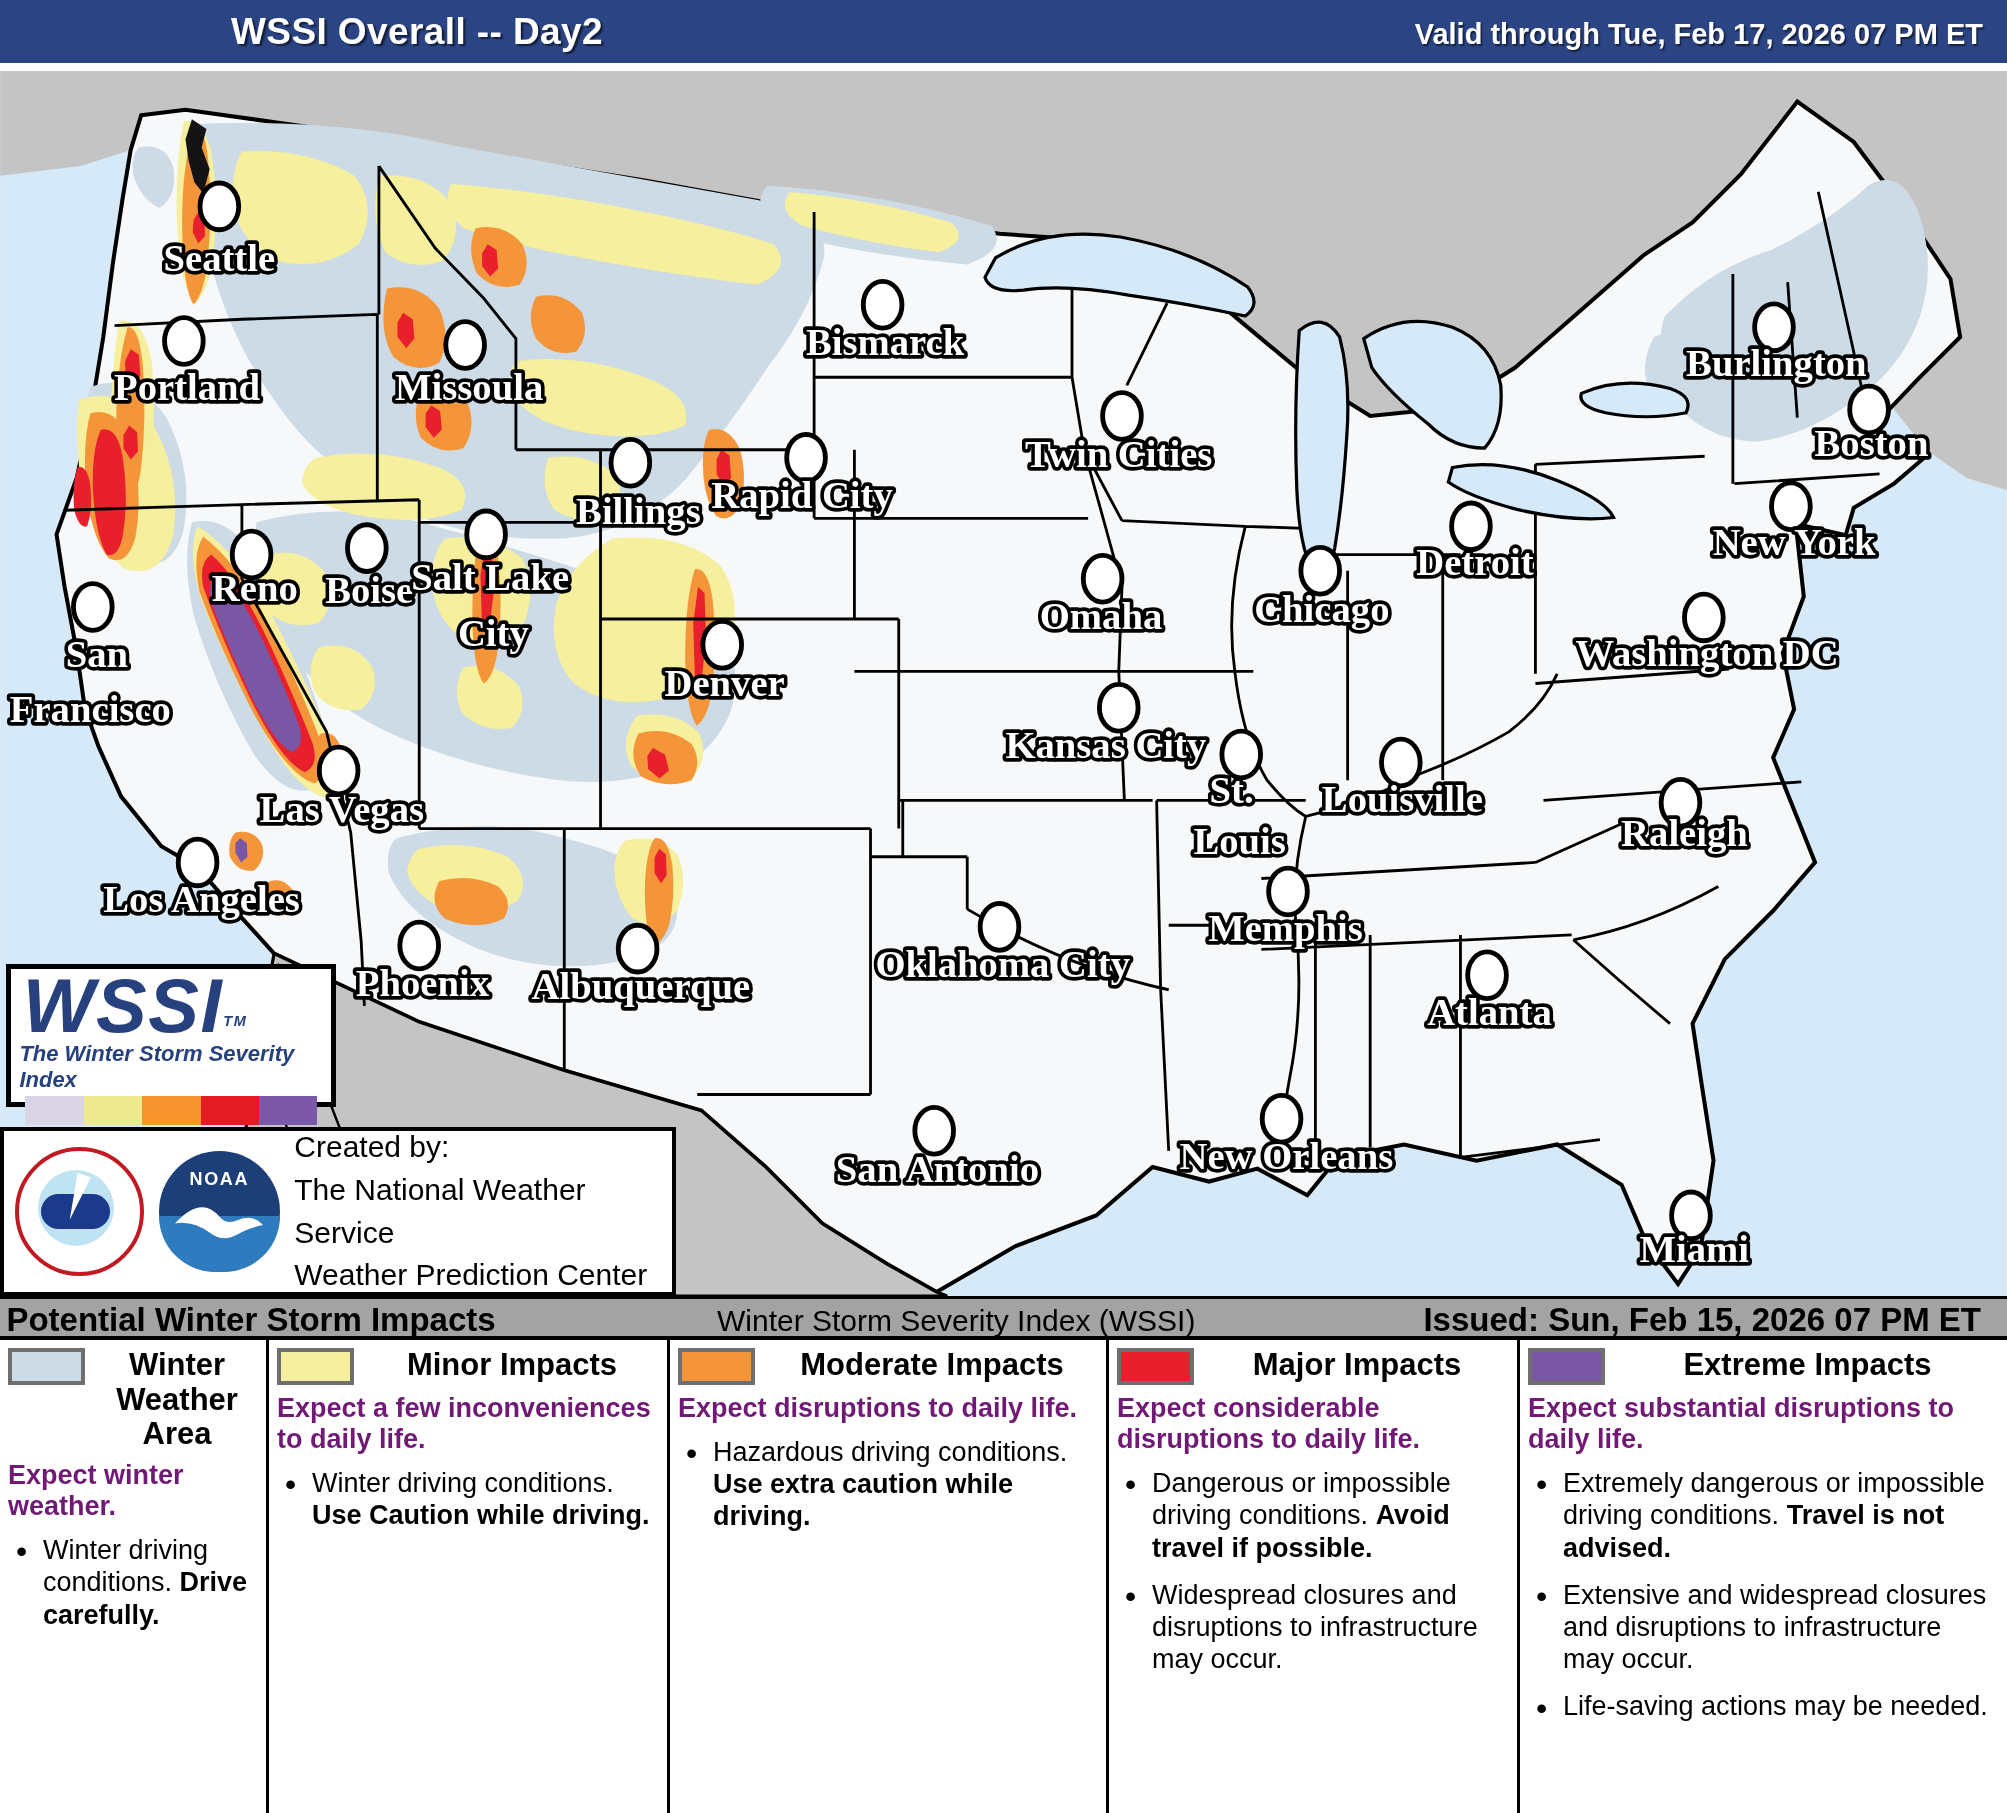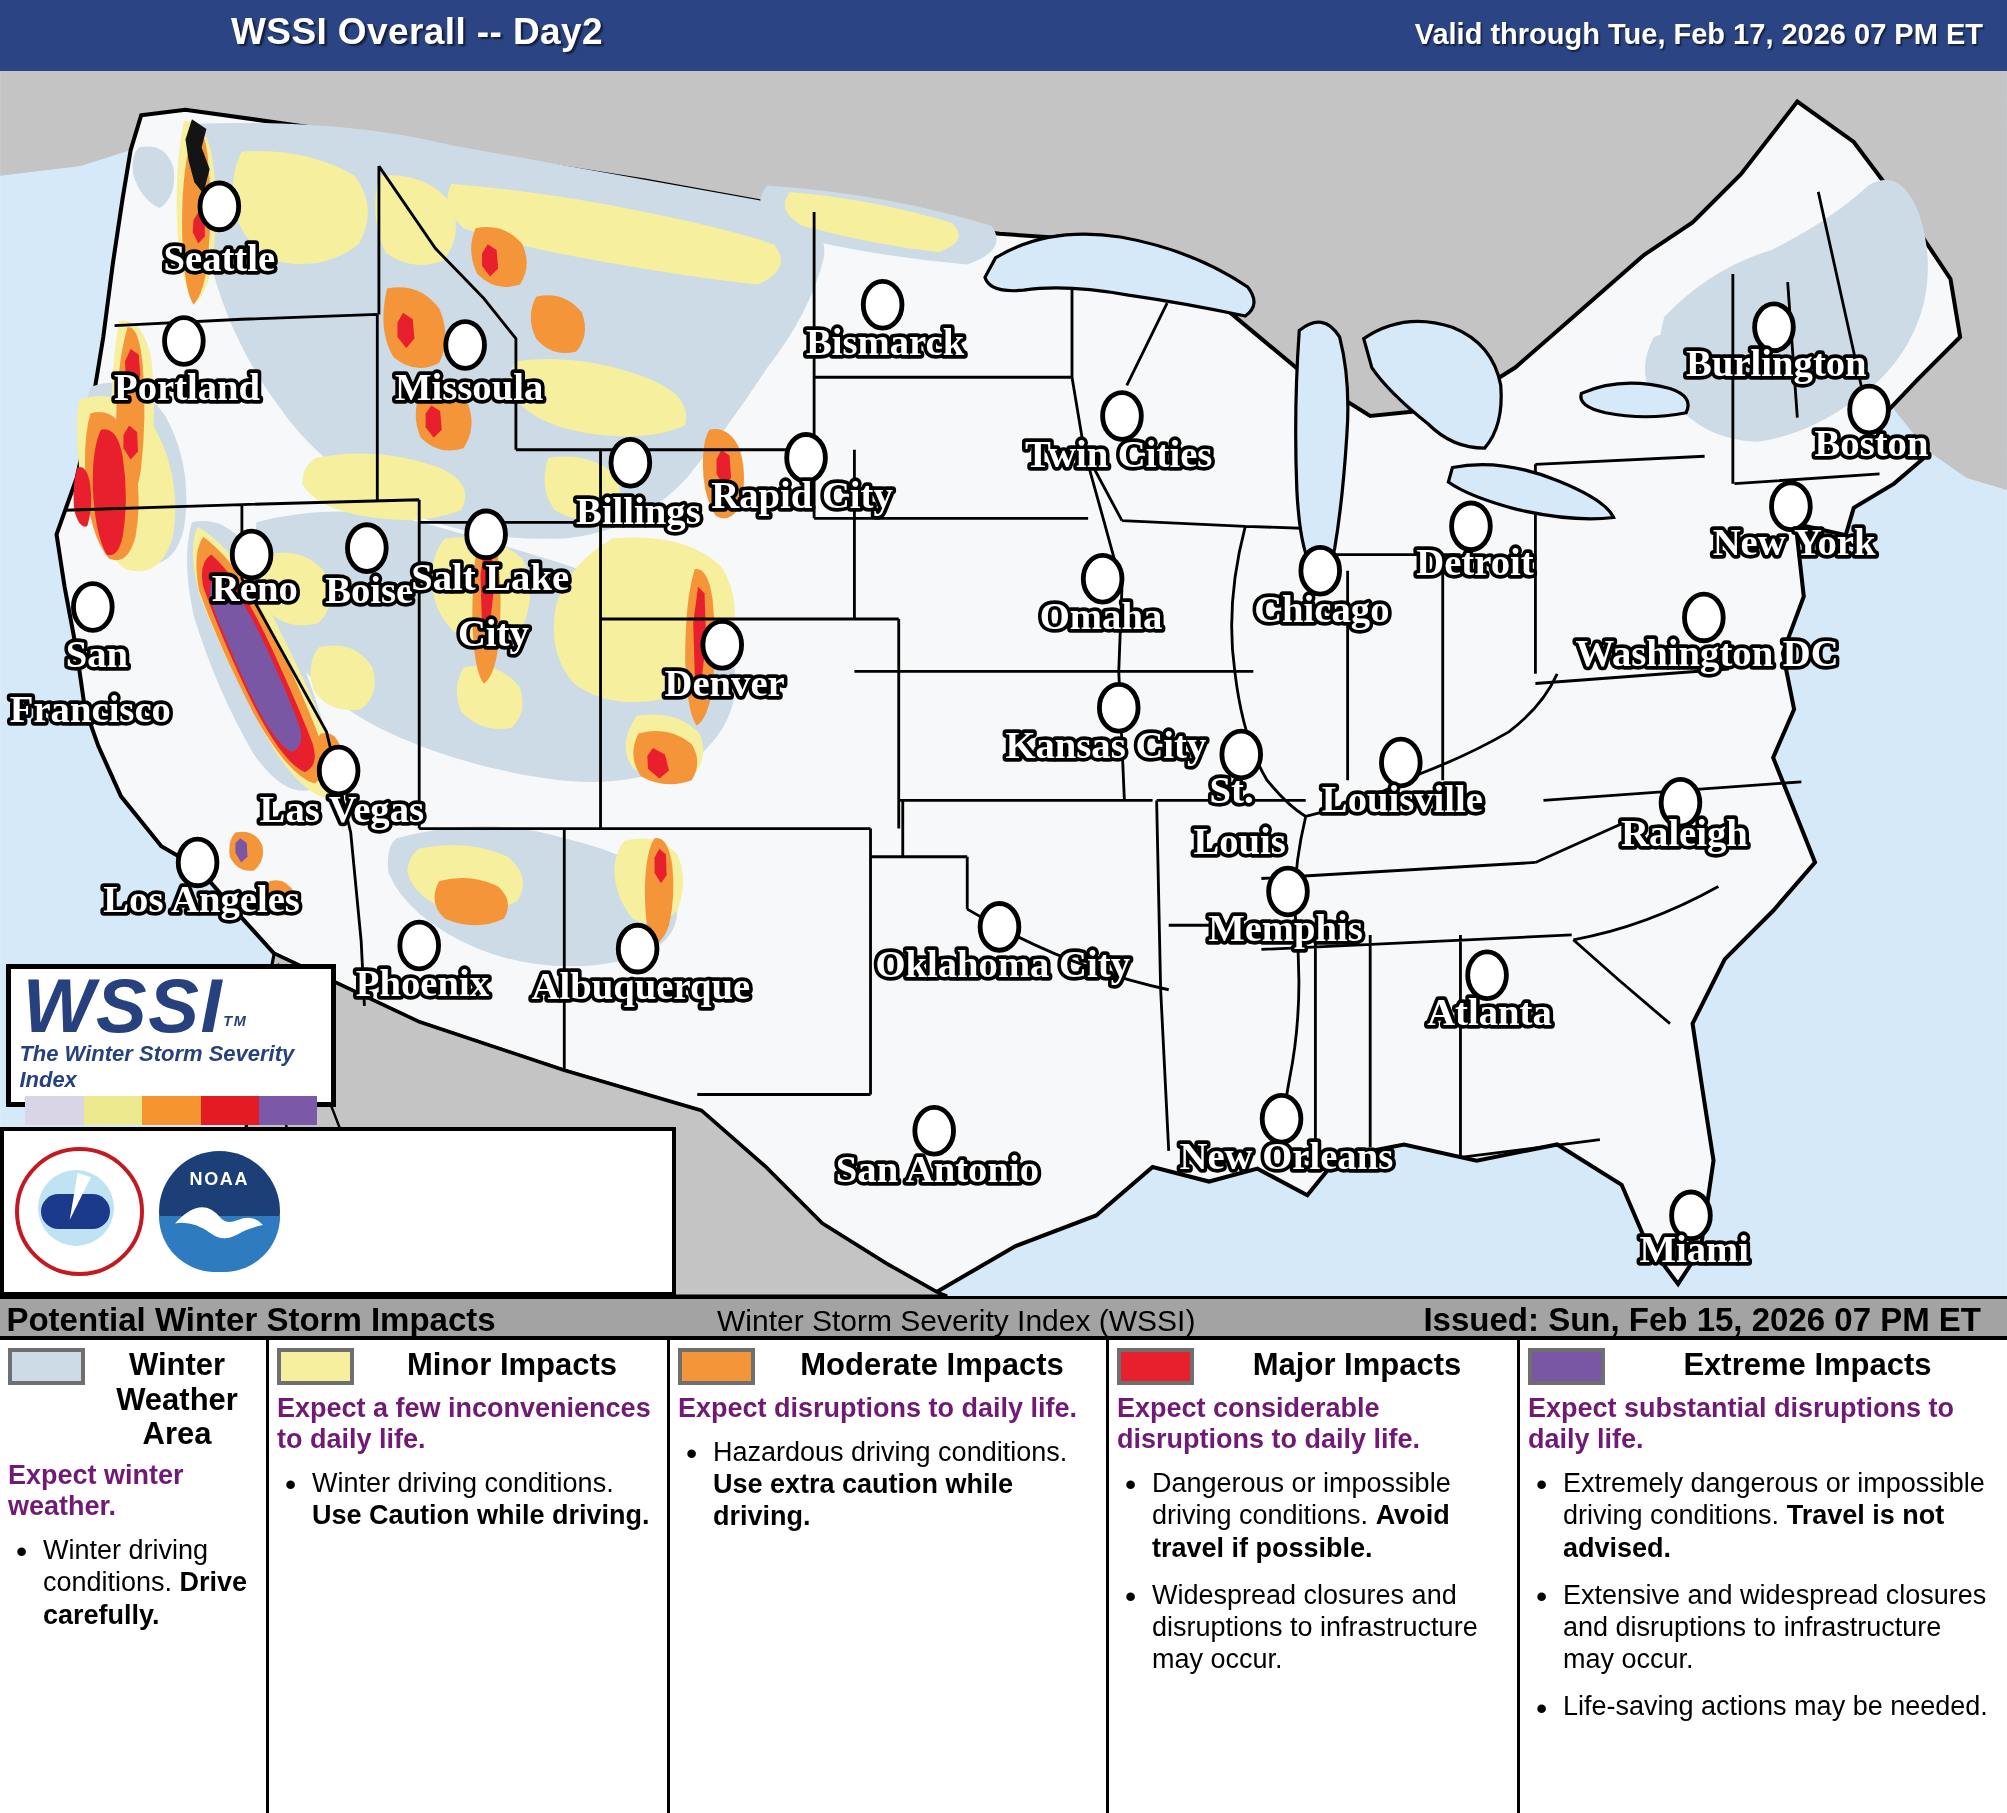--- a/index.html
+++ b/index.html
@@ -2,21 +2,21 @@
 <html style="--c-winter: #ccdbe5; --c-minor: #f5ef9e; --c-moderate: #f5953a; --c-major: #e8202e; --c-extreme: #7a57a5; --c-header: #2b4484;font-size:13px"><head>
 <meta charset="utf-8">
 <style>
   html,body{margin:0;padding:0;}
   body{
     width:2007px;height:1814px;position:relative;overflow:hidden;
     font-family:"Liberation Sans",sans-serif;background:#ffffff;
   }
   
   .topbar{
-    position:absolute;left:0;top:0;width:2007px;height:71px;
+    position:absolute;left:0;top:0;width:2007px;height:63px;
     background:var(--c-header,#2b4484);color:#fff;
   }
   .topbar .title{
     position:absolute;left:231px;top:11.3px;font-size:37px;font-weight:bold;
     text-shadow:2.4px 2.4px 1.6px rgba(0,0,0,.55);letter-spacing:0.4px;
   }
   .topbar .valid{
     position:absolute;right:24px;top:18px;font-size:29px;font-weight:600;
     text-shadow:1.6px 1.6px 1.6px rgba(0,0,0,.55);
   }
@@ -421,20 +421,25 @@
       <div class="bolt"></div>
     </div>
   </div>
   <div class="logo-circ noaa">
     <div class="sea"></div>
     <div class="ntext">NOAA</div>
     <svg class="gull" viewBox="0 0 114 60">
       <path d="M2,38 Q35,2 58,30 Q66,40 80,34 Q100,26 112,40 Q92,44 80,52 Q62,62 46,50 Q24,34 2,38 Z" fill="#ffffff"></path>
     </svg>
   </div>
+  <div class="credit-text">
+    <div>Created by:</div>
+    <div>The National Weather Service</div>
+    <div>Weather Prediction Center</div>
+  </div>
 </div>
 
 <div class="banner">
   <div class="b-left">Potential Winter Storm Impacts</div>
   <div class="b-center">Winter Storm Severity Index (WSSI)</div>
   <div class="b-right">Issued: Sun, Feb 15, 2026 07 PM ET</div>
 </div>
 
 <div class="legend" id="legend">
     <div class="leg-col">

